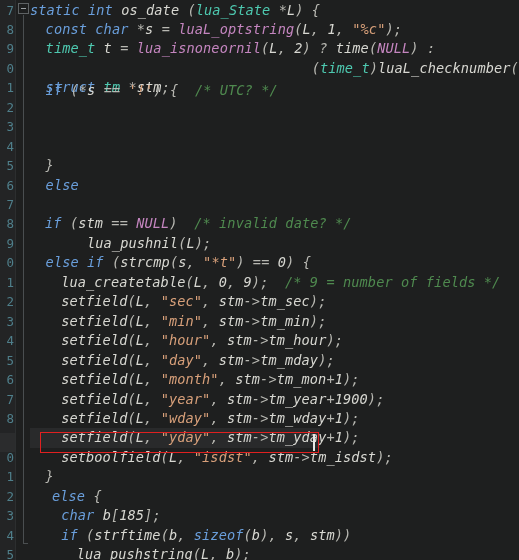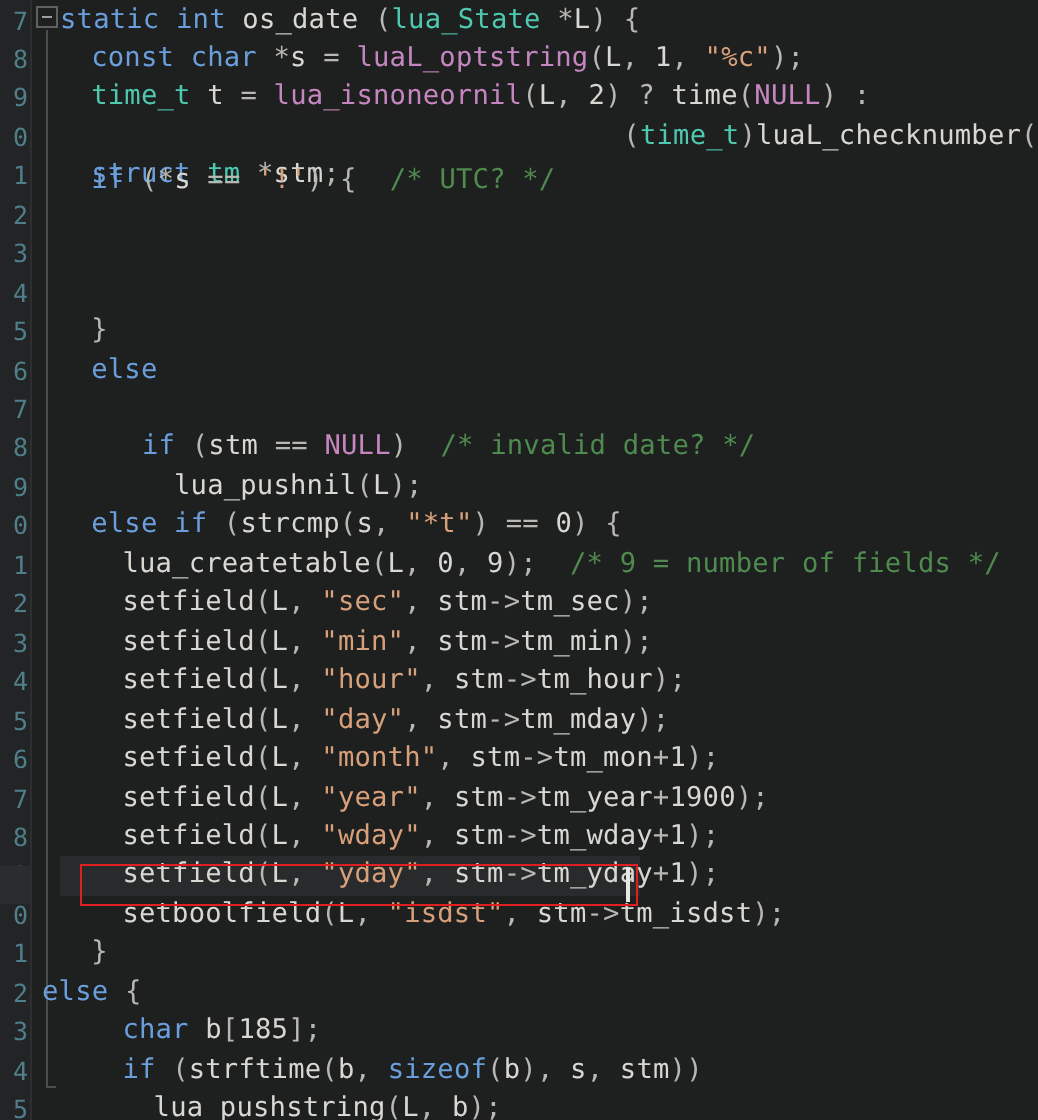--- a/index.html
+++ b/index.html
@@ -64,21 +64,21 @@
   #foldline-foot {
     position: absolute;
     left: 23px; top: 543px;
     width: 5px; height: 1px;
     background: #4a4e50;
   }
   
   #code {
     position: absolute;
     left: 0; top: 0;
-    width: 519px; height: 560px;
+    width: 519px; height: 560px; font-style: italic;
   }
   .line {
     position: absolute;
     left: 0; right: 0;
     height: 19.45px;
     line-height: 19.45px;
     font-size: 13.6px;
     white-space: pre;
     color: #d8d8d2;
     letter-spacing: 0.1px;
@@ -166,36 +166,36 @@
 
   <div id="code">
       <div class="line" style="top: 0.5px;"><span class="txt" style="padding-left: 30px;"><span class="kw">static</span> <span class="kw">int</span> <span class="pln">os_date</span> <span class="pn">(</span><span class="typ">lua_State</span> <span class="pn">*</span><span class="pln">L</span><span class="pn">)</span> <span class="pn">{</span></span></div>
       <div class="line" style="top: 19.95px;"><span class="txt" style="padding-left: 45.6px;"><span class="kw">const</span> <span class="kw">char</span> <span class="pn">*</span><span class="pln">s</span> <span class="pn">=</span> <span class="mac">luaL_optstring</span><span class="pn">(</span><span class="pln">L</span><span class="pn">,</span> <span class="num">1</span><span class="pn">,</span> <span class="str">"%c"</span><span class="pn">)</span><span class="pn">;</span></span></div>
       <div class="line" style="top: 39.4px;"><span class="txt" style="padding-left: 45.6px;"><span class="typ">time_t</span> <span class="pln">t</span> <span class="pn">=</span> <span class="mac">lua_isnoneornil</span><span class="pn">(</span><span class="pln">L</span><span class="pn">,</span> <span class="num">2</span><span class="pn">)</span> <span class="pn">?</span> <span class="pln">time</span><span class="pn">(</span><span class="mac">NULL</span><span class="pn">)</span> <span class="pn">:</span></span></div>
       <div class="line" style="top: 58.85px;"><span class="txt" style="padding-left: 30px;">                                  <span class="pn">(</span><span class="typ">time_t</span><span class="pn">)</span><span class="pln">luaL_checknumber</span><span class="pn">(</span><span class="pln">L</span> </span></div>
       <div class="line" style="top: 78.3px;"><span class="txt" style="padding-left: 45.6px;"><span class="kw">struct</span> <span class="typ">tm</span> <span class="pn">*</span><span class="pln">stm</span><span class="pn">;</span></span></div>
       <div class="line" style="top: 81px;"><span class="txt" style="padding-left: 45.6px;"><span class="kw">if</span> <span class="pn">(</span><span class="pn">*</span><span class="pln">s</span> <span class="pn">=</span><span class="pn">=</span> <span class="str">'!'</span><span class="pn">)</span> <span class="pn">{</span>  <span class="cmt">/* UTC? */</span></span></div>
       <div class="line" style="top: 156.1px;"><span class="txt" style="padding-left: 45.6px;"><span class="pn">}</span></span></div>
       <div class="line" style="top: 175.55px;"><span class="txt" style="padding-left: 45.6px;"><span class="kw">else</span></span></div>
-      <div class="line" style="top: 214.45px;"><span class="txt" style="padding-left: 28px; margin-left: 43px;"><span class="kw">if</span> <span class="pn">(</span><span class="pln">stm</span> <span class="pn">=</span><span class="pn">=</span> <span class="mac">NULL</span><span class="pn">)</span>  <span class="cmt">/* invalid date? */</span></span></div>
+      <div class="line" style="top: 214.45px;"><span class="txt" style="padding-left: 45px;"><span class="kw">if</span> <span class="pn">(</span><span class="pln">stm</span> <span class="pn">=</span><span class="pn">=</span> <span class="mac">NULL</span><span class="pn">)</span>  <span class="cmt">/* invalid date? */</span></span></div>
       <div class="line" style="top: 233.9px;"><span class="txt" style="padding-left: 87px;"><span class="pln">lua_pushnil</span><span class="pn">(</span><span class="pln">L</span><span class="pn">)</span><span class="pn">;</span></span></div>
       <div class="line" style="top: 253.35px;"><span class="txt" style="padding-left: 45.6px;"><span class="kw">else</span> <span class="kw">if</span> <span class="pn">(</span><span class="pln">strcmp</span><span class="pn">(</span><span class="pln">s</span><span class="pn">,</span> <span class="str">"*t"</span><span class="pn">)</span> <span class="pn">=</span><span class="pn">=</span> <span class="num">0</span><span class="pn">)</span> <span class="pn">{</span></span></div>
       <div class="line" style="top: 272.8px;"><span class="txt" style="padding-left: 61.2px;"><span class="pln">lua_createtable</span><span class="pn">(</span><span class="pln">L</span><span class="pn">,</span> <span class="num">0</span><span class="pn">,</span> <span class="num">9</span><span class="pn">)</span><span class="pn">;</span>  <span class="cmt">/* 9 = number of fields */</span></span></div>
       <div class="line" style="top: 292.25px;"><span class="txt" style="padding-left: 61.2px;"><span class="pln">setfield</span><span class="pn">(</span><span class="pln">L</span><span class="pn">,</span> <span class="str">"sec"</span><span class="pn">,</span> <span class="pln">stm</span><span class="pn">-</span><span class="pn">&gt;</span><span class="pln">tm_sec</span><span class="pn">)</span><span class="pn">;</span></span></div>
       <div class="line" style="top: 311.7px;"><span class="txt" style="padding-left: 61.2px;"><span class="pln">setfield</span><span class="pn">(</span><span class="pln">L</span><span class="pn">,</span> <span class="str">"min"</span><span class="pn">,</span> <span class="pln">stm</span><span class="pn">-</span><span class="pn">&gt;</span><span class="pln">tm_min</span><span class="pn">)</span><span class="pn">;</span></span></div>
       <div class="line" style="top: 331.15px;"><span class="txt" style="padding-left: 61.2px;"><span class="pln">setfield</span><span class="pn">(</span><span class="pln">L</span><span class="pn">,</span> <span class="str">"hour"</span><span class="pn">,</span> <span class="pln">stm</span><span class="pn">-</span><span class="pn">&gt;</span><span class="pln">tm_hour</span><span class="pn">)</span><span class="pn">;</span></span></div>
       <div class="line" style="top: 350.6px;"><span class="txt" style="padding-left: 61.2px;"><span class="pln">setfield</span><span class="pn">(</span><span class="pln">L</span><span class="pn">,</span> <span class="str">"day"</span><span class="pn">,</span> <span class="pln">stm</span><span class="pn">-</span><span class="pn">&gt;</span><span class="pln">tm_mday</span><span class="pn">)</span><span class="pn">;</span></span></div>
       <div class="line" style="top: 370.05px;"><span class="txt" style="padding-left: 61.2px;"><span class="pln">setfield</span><span class="pn">(</span><span class="pln">L</span><span class="pn">,</span> <span class="str">"month"</span><span class="pn">,</span> <span class="pln">stm</span><span class="pn">-</span><span class="pn">&gt;</span><span class="pln">tm_mon</span><span class="pn">+</span><span class="num">1</span><span class="pn">)</span><span class="pn">;</span></span></div>
       <div class="line" style="top: 389.5px;"><span class="txt" style="padding-left: 61.2px;"><span class="pln">setfield</span><span class="pn">(</span><span class="pln">L</span><span class="pn">,</span> <span class="str">"year"</span><span class="pn">,</span> <span class="pln">stm</span><span class="pn">-</span><span class="pn">&gt;</span><span class="pln">tm_year</span><span class="pn">+</span><span class="num">1900</span><span class="pn">)</span><span class="pn">;</span></span></div>
       <div class="line" style="top: 408.95px;"><span class="txt" style="padding-left: 61.2px;"><span class="pln">setfield</span><span class="pn">(</span><span class="pln">L</span><span class="pn">,</span> <span class="str">"wday"</span><span class="pn">,</span> <span class="pln">stm</span><span class="pn">-</span><span class="pn">&gt;</span><span class="pln">tm_wday</span><span class="pn">+</span><span class="num">1</span><span class="pn">)</span><span class="pn">;</span></span></div>
       <div class="curline-bg" style="top: 428.4px; width: 290px;"></div>
       <div class="line" style="top: 428.4px;"><span class="txt" style="padding-left: 61.2px;"><span class="pln">setfield</span><span class="pn">(</span><span class="pln">L</span><span class="pn">,</span> <span class="str">"yday"</span><span class="pn">,</span> <span class="pln">stm</span><span class="pn">-</span><span class="pn">&gt;</span><span class="pln">tm_yday</span><span class="pn">+</span><span class="num">1</span><span class="pn">)</span><span class="pn">;</span></span></div>
       <div class="line" style="top: 447.85px;"><span class="txt" style="padding-left: 61.2px;"><span class="pln">setboolfield</span><span class="pn">(</span><span class="pln">L</span><span class="pn">,</span> <span class="str">"isdst"</span><span class="pn">,</span> <span class="pln">stm</span><span class="pn">-</span><span class="pn">&gt;</span><span class="pln">tm_isdst</span><span class="pn">)</span><span class="pn">;</span></span></div>
       <div class="line" style="top: 467.3px;"><span class="txt" style="padding-left: 45.6px;"><span class="pn">}</span></span></div>
-      <div class="line" style="top: 486.75px;"><span class="txt" style="padding-left: 21px;"><span class="kw">else</span> <span class="pn">{</span></span></div>
+      <div class="line" style="top: 486.75px;"><span class="txt" style="padding-left: 52px;"><span class="kw">else</span> <span class="pn">{</span></span></div>
       <div class="line" style="top: 506.2px;"><span class="txt" style="padding-left: 61.2px;"><span class="kw">char</span> <span class="pln">b</span><span class="pn">[</span><span class="num">185</span><span class="pn">]</span><span class="pn">;</span></span></div>
       <div class="line" style="top: 525.65px;"><span class="txt" style="padding-left: 61.2px;"><span class="kw">if</span> <span class="pn">(</span><span class="pln">strftime</span><span class="pn">(</span><span class="pln">b</span><span class="pn">,</span> <span class="kw">sizeof</span><span class="pn">(</span><span class="pln">b</span><span class="pn">)</span><span class="pn">,</span> <span class="pln">s</span><span class="pn">,</span> <span class="pln">stm</span><span class="pn">)</span><span class="pn">)</span></span></div>
       <div class="line" style="top: 545.1px;"><span class="txt" style="padding-left: 76.8px;"><span class="pln">lua_pushstring</span><span class="pn">(</span><span class="pln">L</span><span class="pn">,</span> <span class="pln">b</span><span class="pn">)</span><span class="pn">;</span></span></div>
     </div>
 
   <div id="hilite"></div>
   <div id="caret"></div>
 </div>
 
 </body></html>

